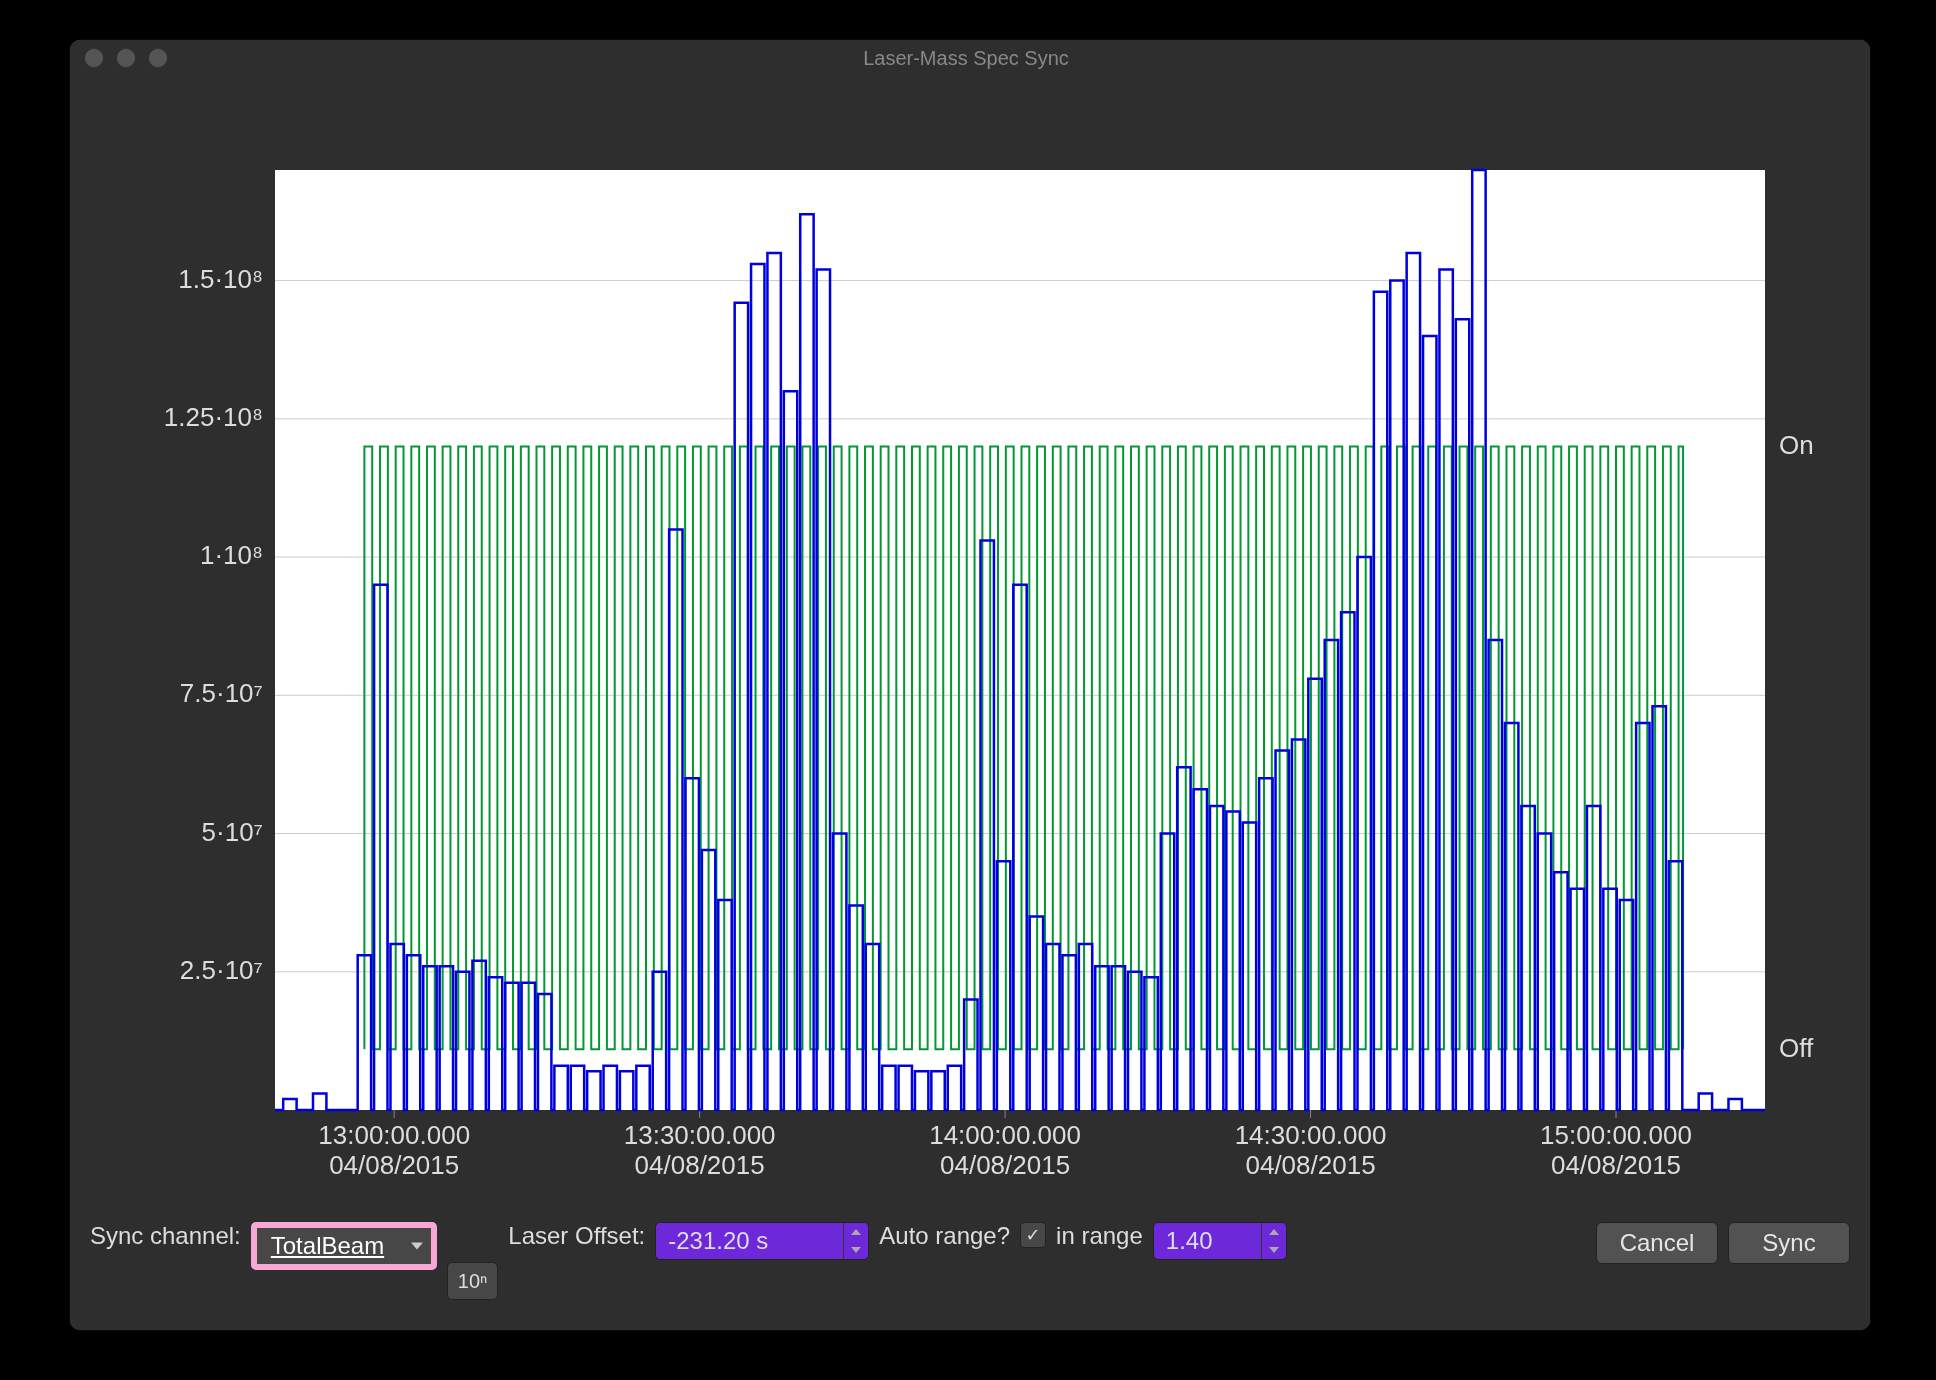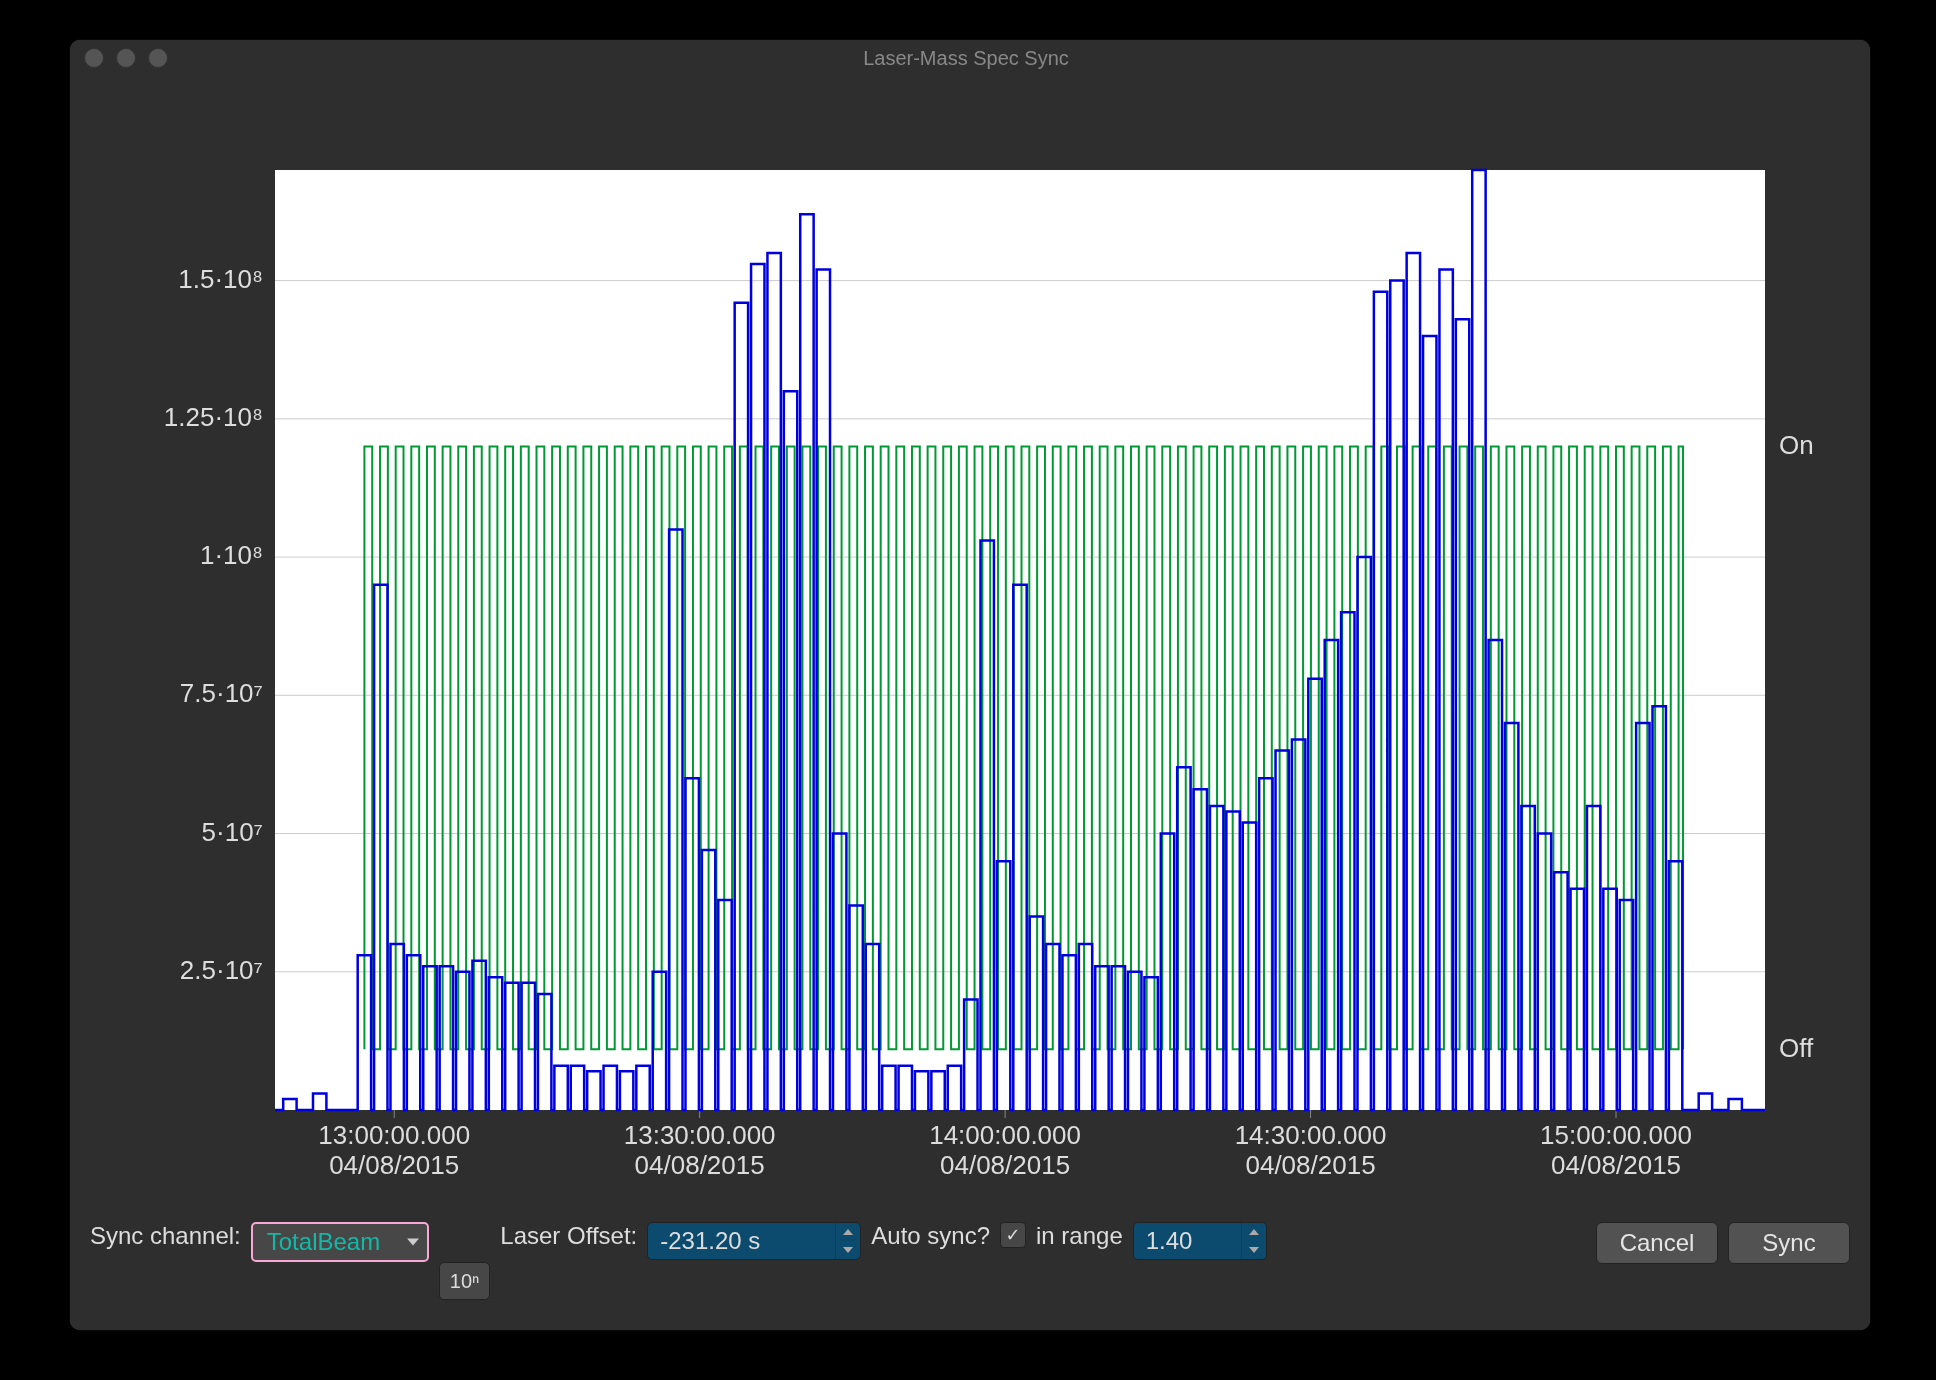--- a/index.html
+++ b/index.html
@@ -71,25 +71,26 @@
   }
   .lbl {
     white-space: nowrap;
   }
   .select {
     display: inline-flex;
     align-items: center;
     height: 36px;
     padding: 0 30px 0 14px;
     background: #474747;
-    border: 2px solid #f9a8d4;
+    border: 6px solid #f9a8d4;
     border-radius: 5px;
-    color: #14b8a6;
+    color: #ffffff;
     position: relative;
     min-width: 130px;
+    text-decoration: underline;
   }
   .select .chev {
     position: absolute;
     right: 8px;
     top: 50%;
     transform: translateY(-50%);
     width: 0; height: 0;
     border-left: 6px solid transparent;
     border-right: 6px solid transparent;
     border-top: 7px solid #ccc;
@@ -103,21 +104,21 @@
     border: 1px solid #222;
     border-radius: 5px;
     color: #ddd;
     font-size: 20px;
     margin-top: 40px;
   }
   .spinbox {
     display: inline-flex;
     align-items: center;
     height: 36px;
-    background: #0c4a6e;
+    background: #6d28d9;
     border: 1px solid #222;
     border-radius: 5px;
     color: #ddd;
     position: relative;
     padding: 0 30px 0 12px;
     min-width: 130px;
   }
   .spinbox .steppers {
     position: absolute;
     right: 0;
@@ -235,21 +236,21 @@
 
     <span class="lbl">Laser Offset:</span>
     <div class="spinbox" style="min-width:170px;">
       <span>-231.20 s</span>
       <div class="steppers">
         <div class="up"></div>
           <div class="down"></div>
       </div>
     </div>
 
-    <span class="lbl">Auto sync?</span>
+    <span class="lbl">Auto range?</span>
     <div class="checkbox">✓</div>
 
     <span class="lbl">in range</span>
     <div class="spinbox" style="min-width:90px;">
       <span>1.40</span>
       <div class="steppers">
         <div class="up"></div>
           <div class="down"></div>
       </div>
     </div>

